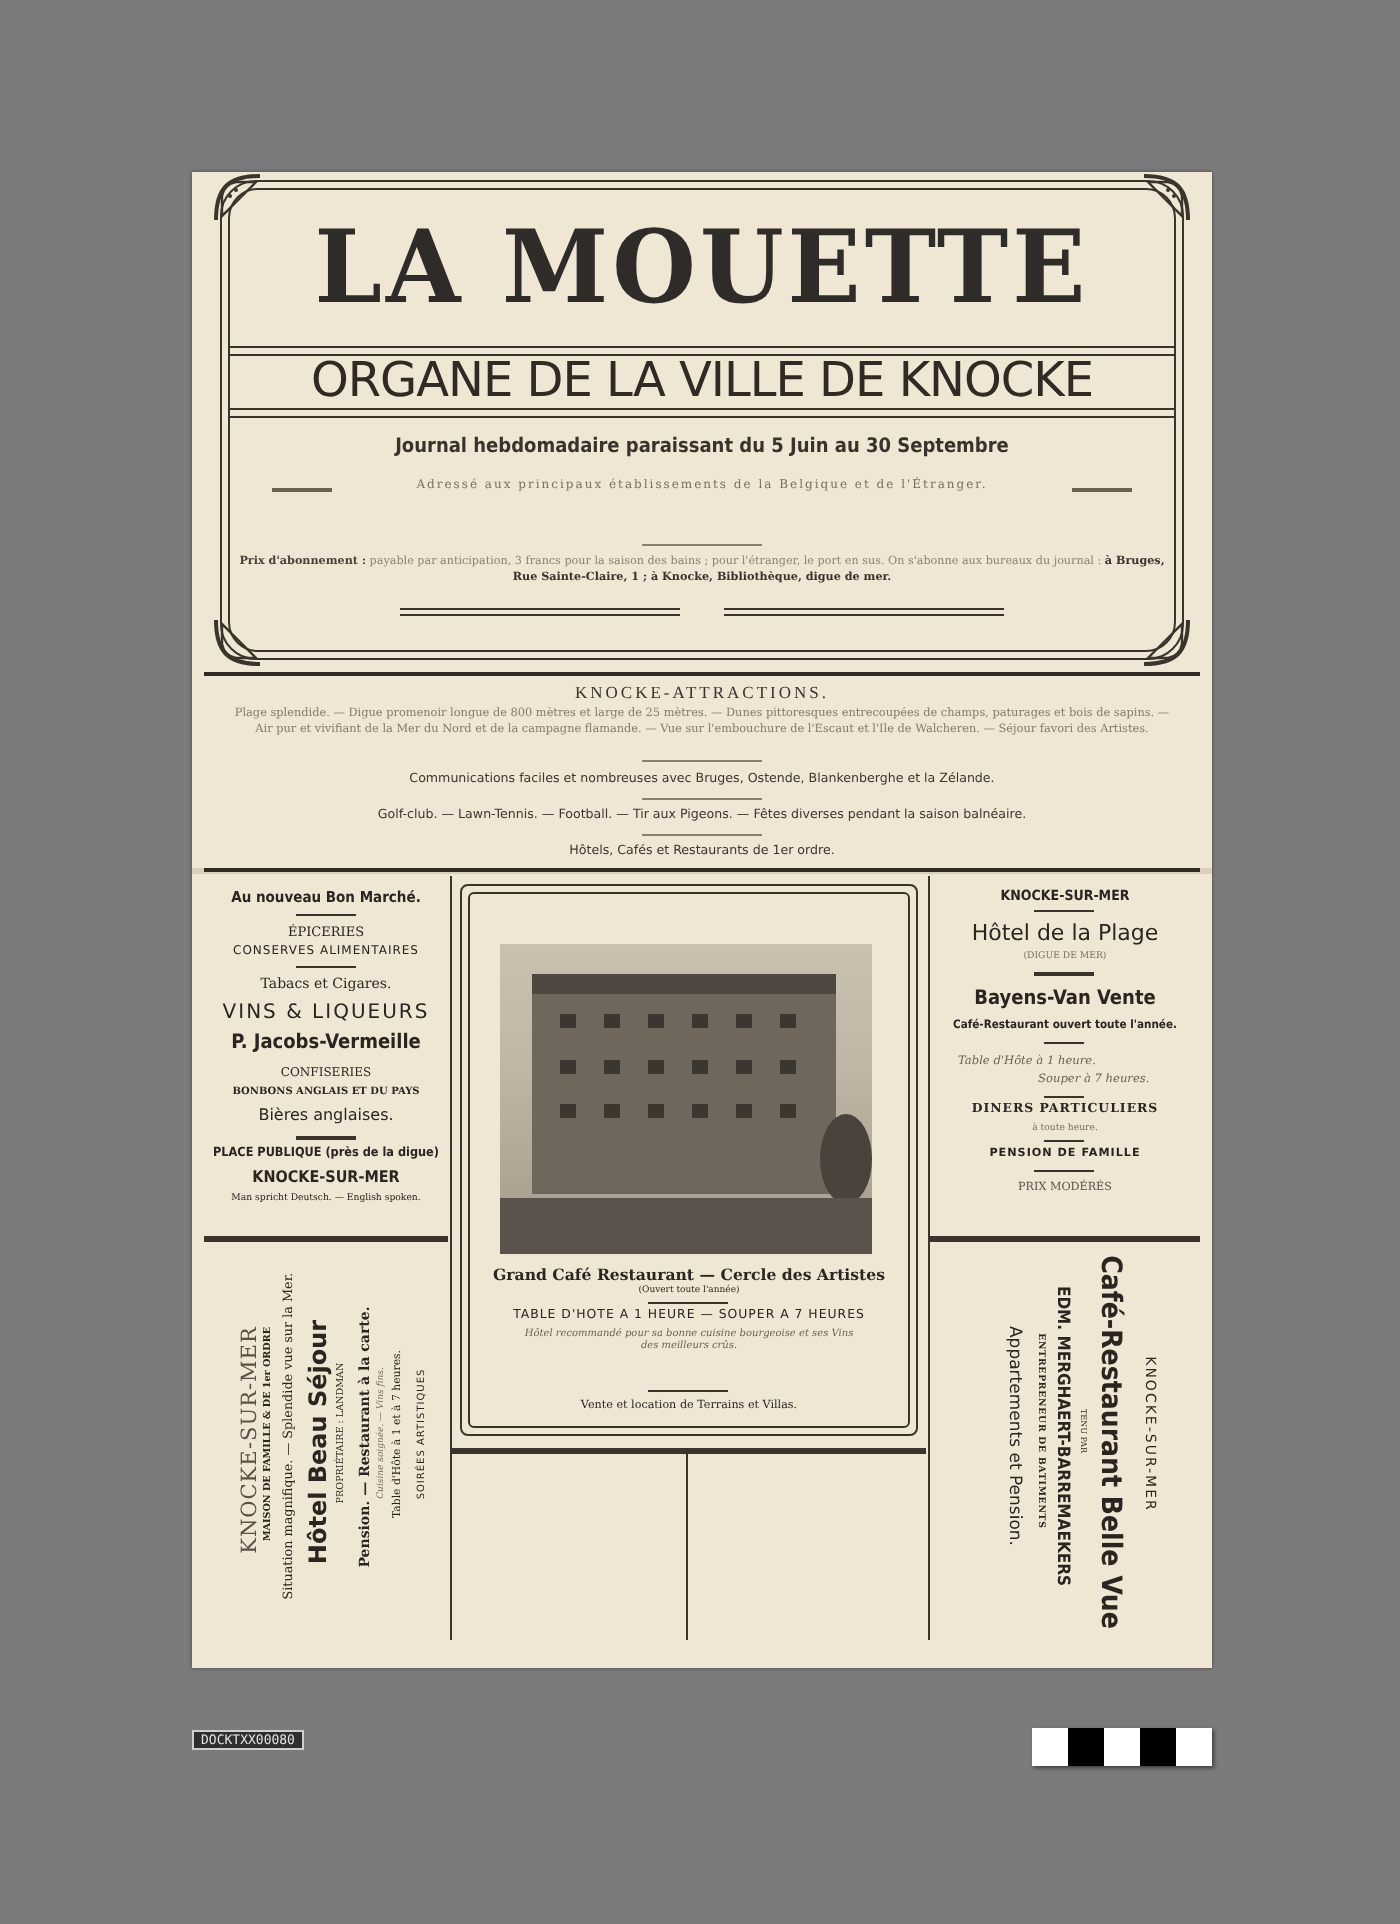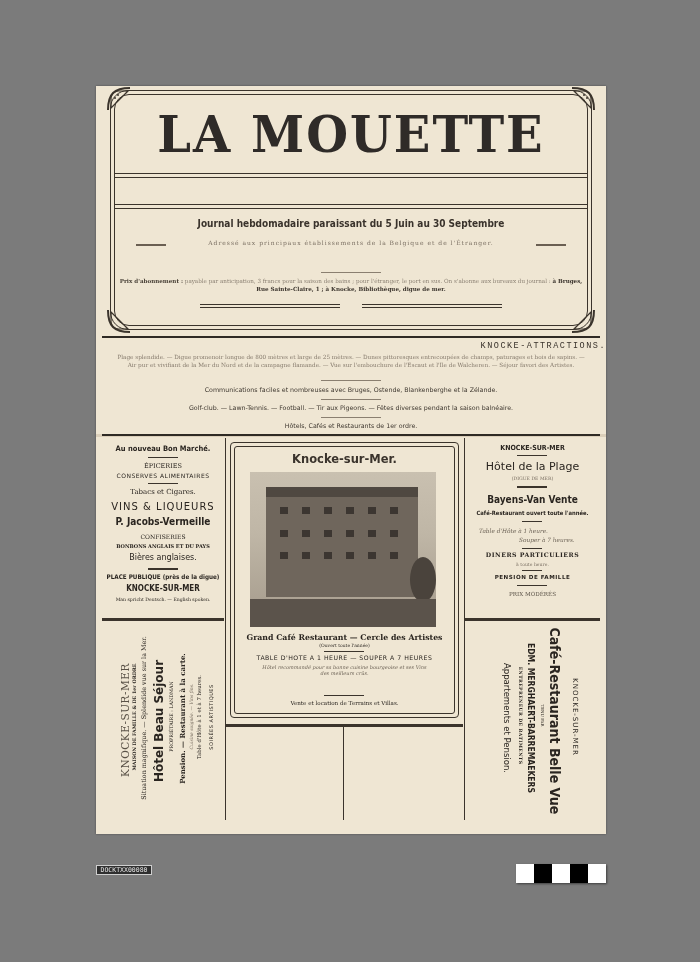--- a/index.html
+++ b/index.html
@@ -39,22 +39,22 @@
     font-family: "DejaVu Sans", sans-serif; font-size: 10px; letter-spacing: 0.8px; color: #3a332c; }
   .liste-rule { position: absolute; left: 225px; width: 60px; top: 186px; height: 1px; background: #8a7f70; }
   .prix { position: absolute; left: 20px; width: 470px; top: 191px; text-align: center;
     font-family: "DejaVu Serif", serif; font-size: 5.6px; line-height: 8px; color: #8b8073; }
   .prix b { color: #4a4238; }
   .prix .addr { color: #3a332c; font-weight: bold; }
   .bracket-bar { position: absolute; top: 218px; height: 4px; border-top: 1.5px solid #3b342c; border-bottom: 1px solid #3b342c; }
 
   
   .hr-thick { position: absolute; left: 6px; width: 498px; height: 2px; background: #2f2a24; }
-  .attr-head { position: absolute; left: 0; width: 510px; top: 255px; text-align: right;
-    font-family: Liberation Mono, monospace; font-size: 8.5px; letter-spacing: 1.5px; color: #3a332c; }
+  .attr-head { position: absolute; left: 0; width: 510px; top: 255px; text-align: center;
+    font-family: Liberation Serif, serif; font-size: 8.5px; letter-spacing: 1.5px; color: #3a332c; }
   .attr-text { position: absolute; left: 18px; width: 474px; top: 268px; text-align: center;
     font-family: "DejaVu Serif", serif; font-size: 5.7px; line-height: 7.5px; color: #857a6c; }
   .attr-rule { position: absolute; height: 1px; background: #8a7f70; }
   .attr-line { position: absolute; left: 0; width: 510px; text-align: center;
     font-family: "DejaVu Sans", sans-serif; font-size: 6.3px; color: #3e372f; }
 
   
   .col { position: absolute; top: 352px; height: 439px; }
   .col-left { left: 6px; width: 122px; }
   .col-mid { left: 130px; width: 237px; }
@@ -116,20 +116,21 @@
   </div>
   <div class="corner" style="right:10px;top:222px;transform:scale(-1,-1);">
     <svg viewBox="0 0 26 26">
         <path d="M2 24 C2 8 8 2 24 2" fill="none" stroke="#3b342c" stroke-width="2"></path>
         <path d="M5 22 L5 12 Q6 6 12 5 L22 5 Z" fill="none" stroke="#3b342c" stroke-width="1.2"></path>
       </svg>
   </div>
 
   <div class="title">LA MOUETTE</div>
   <div class="organe-box"></div>
+  <div class="organe">ORGANE DE LA VILLE DE KNOCKE</div>
   <div class="journal">Journal hebdomadaire paraissant du 5 Juin au 30 Septembre</div>
   <div class="adresse-row">
     <div class="line" style="left:0;width:30px;"></div>
     <div class="line" style="right:0;width:30px;"></div>
   </div>
   <div class="adresse">Adressé aux principaux établissements de la Belgique et de l'Étranger.</div>
   <div class="liste-rule"></div>
   <div class="prix">
     <b>Prix d'abonnement :</b>
     <span>payable par anticipation, 3 francs pour la saison des bains ; pour l'étranger, le port en sus. On s'abonne aux bureaux du journal :</span>
@@ -176,21 +177,20 @@
     <div class="rot sans" style="left:-48px;top:276px;width:210px;font-size:12px;font-weight:bold;transform:rotate(-90deg);">Hôtel Beau Séjour</div>
     <div class="rot serif" style="left:-36px;top:276px;width:210px;font-size:4.8px;transform:rotate(-90deg);">PROPRIÉTAIRE : LANDMAN</div>
     <div class="rot serif" style="left:-25px;top:276px;width:210px;font-size:7px;font-weight:bold;transform:rotate(-90deg);">Pension. — Restaurant à la carte.</div>
     <div class="rot serif" style="left:-16px;top:276px;width:210px;font-size:4.5px;font-style:italic;color:#776c5f;transform:rotate(-90deg);">Cuisine soignée. — Vins fins.</div>
     <div class="rot serif" style="left:-8px;top:276px;width:210px;font-size:5.4px;transform:rotate(-90deg);">Table d'Hôte à 1 et à 7 heures.</div>
     <div class="rot sans" style="left:4px;top:276px;width:210px;font-size:5px;letter-spacing:0.5px;transform:rotate(-90deg);">SOIRÉES ARTISTIQUES</div>
   </div>
 
   <div class="col col-mid">
     <div class="mid-box"></div>
-    <div class="c sans" style="top:14px;font-size:11.5px;font-weight:bold;color:#3a332c;">Knocke-sur-Mer.</div>
     <div class="photo" title="photograph of hotel building">
       <div class="bldg"></div>
       <div class="bldg-roof"></div>
       <div class="bldg-win" style="left:30px;top:35px;"></div>
       <div class="bldg-win" style="left:52px;top:35px;"></div>
       <div class="bldg-win" style="left:74px;top:35px;"></div>
       <div class="bldg-win" style="left:96px;top:35px;"></div>
       <div class="bldg-win" style="left:118px;top:35px;"></div>
       <div class="bldg-win" style="left:140px;top:35px;"></div>
       <div class="bldg-win" style="left:30px;top:58px;"></div>

